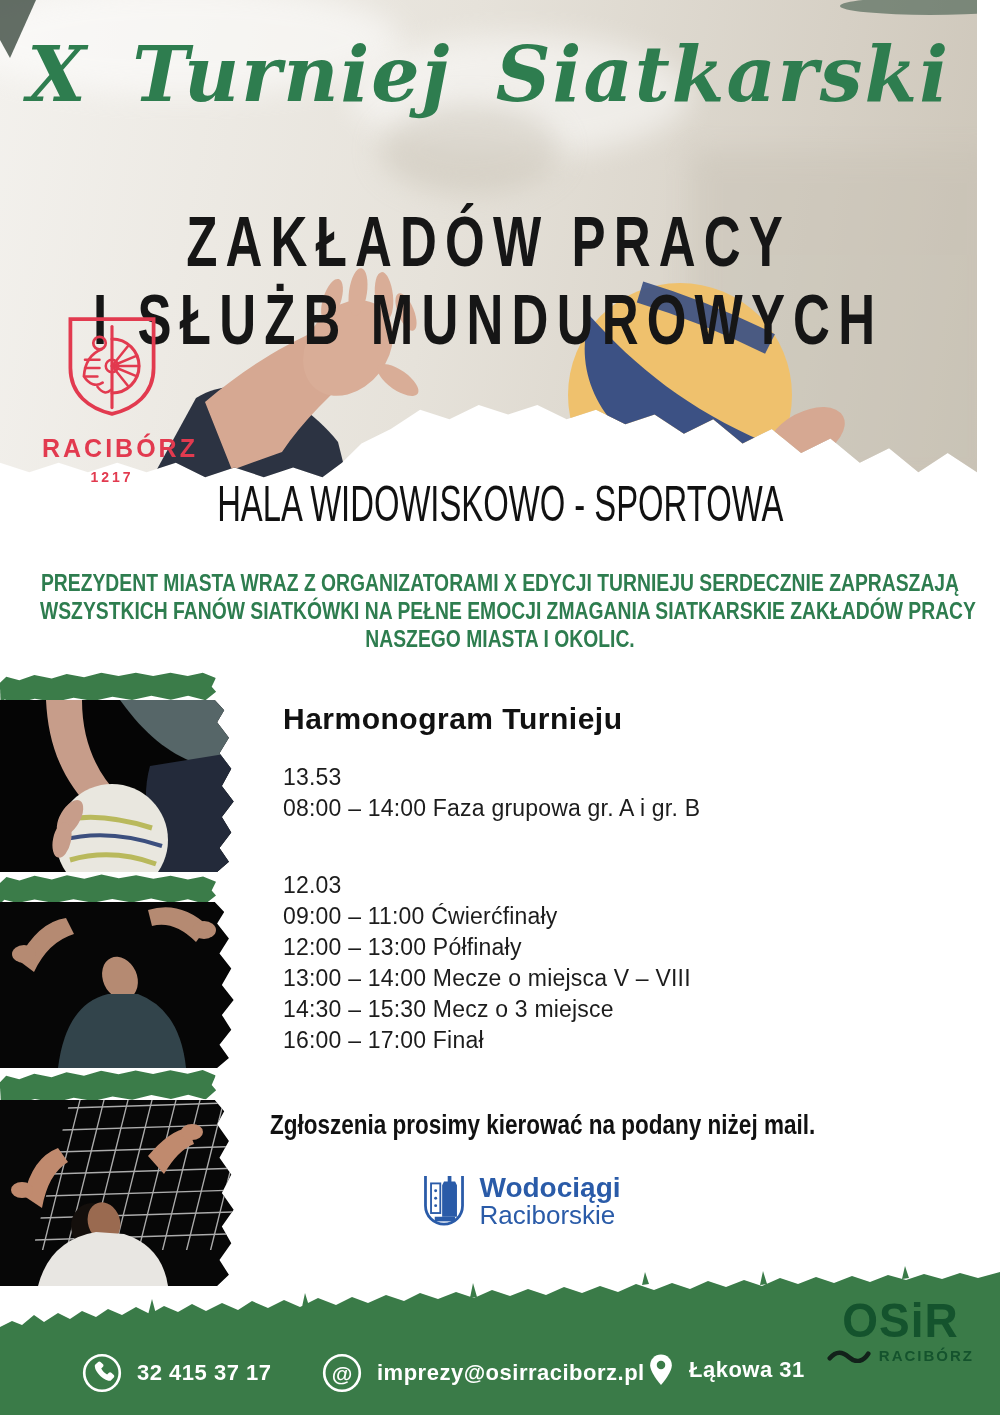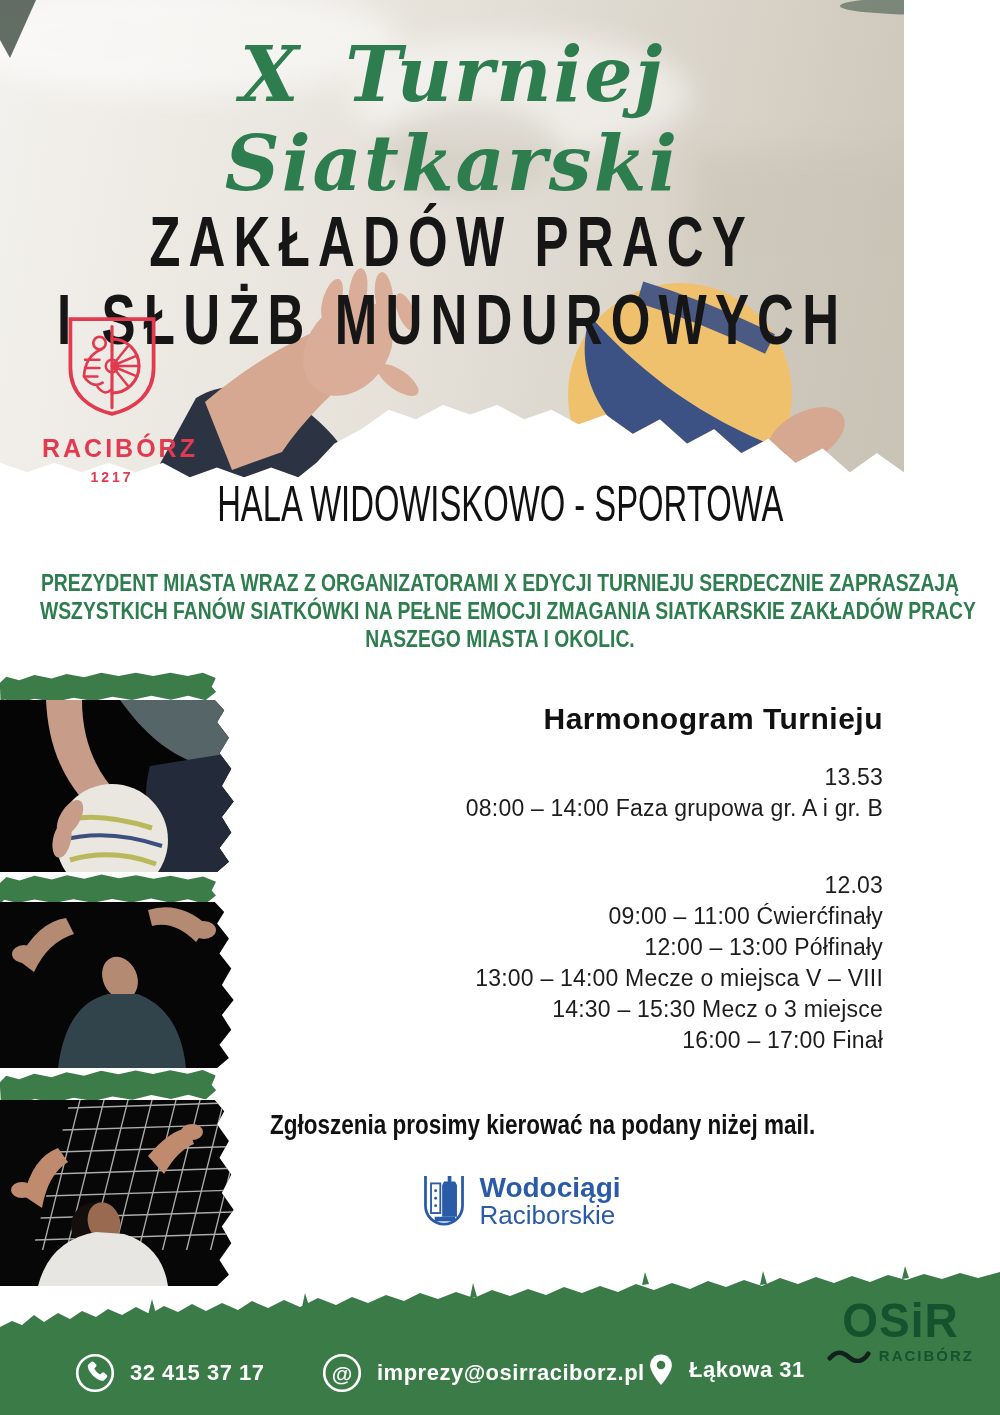--- a/index.html
+++ b/index.html
@@ -5,21 +5,21 @@
   :root{
     --green:#2e7d4f; --green-band:#3b7c49; --footer-green:#3a7b48;
     --red:#e23a4f; --blue:#2a5ba8; --ink:#161616;
   }
   *{margin:0;padding:0;box-sizing:border-box;}
   html,body{background:#888;}
   body{font-family:"Liberation Sans",sans-serif;}
   .poster{position:relative;width:1000px;height:1415px;margin:0 auto;background:#ffffff;overflow:hidden;}
 
   
-  .hero{position:absolute;left:0;top:0;width:904px;height:482px;
+  .hero{position:absolute;left:0;top:0;width:977px;height:482px;
     background:linear-gradient(100deg,#f3f1ed 0%,#e6e2da 45%,#d6d0c5 80%,#ccc5b8 100%);
     clip-path:polygon(0 0,100% 0,100% 98%,97% 94%,94% 98%,91% 93%,88% 96%,85% 91%,82% 94%,79% 89%,76% 92%,73% 87%,70% 90%,67% 86%,64% 88%,61% 85%,58% 87%,55% 84%,52% 86%,49% 84%,46% 87%,43% 85%,40% 89%,37% 92%,35% 96%,33% 99%,30% 97%,27% 99%,24% 97%,21% 99%,18% 96%,15% 98%,12% 96%,9% 98%,6% 96%,3% 98%,0 96%);}
   .hero-art{position:absolute;inset:0;}
   .hero-text{position:absolute;left:0;width:100%;text-align:center;color:var(--ink);}
   .script-title{top:30px;font-family:"DejaVu Serif",serif;font-style:italic;font-weight:bold;
     font-size:76px;color:var(--green);word-spacing:16px;letter-spacing:2px;}
   .big-line{font-weight:bold;letter-spacing:.16em;white-space:nowrap;margin-top:32px;}
   .big-line span{display:inline-block;transform:scale(.88,1.22);transform-origin:center top;}
   .sub1{top:168px;font-size:58px;}
   .sub2{top:246px;font-size:58px;}
@@ -43,38 +43,38 @@
     clip-path:polygon(0 0,91% 0,95% 6%,92% 13%,97% 22%,93% 31%,98% 40%,94% 50%,99% 59%,94% 68%,98% 77%,93% 86%,97% 94%,92% 100%,0 100%);}
   .photo svg{display:block;}
   .band1{top:672px;transform:rotate(-1deg);}
   .photo1{top:700px;height:172px;}
   .band2{top:874px;}
   .photo2{top:902px;height:166px;}
   .band3{top:1070px;height:32px;transform:rotate(-1.5deg);}
   .photo3{top:1100px;height:186px;}
 
   
-  .schedule{position:absolute;left:283px;top:702px;width:600px;color:#1c1c1c;text-align:right;}
+  .schedule{position:absolute;left:283px;top:702px;width:600px;color:#1c1c1c;}
   .schedule h2{font-size:30px;font-weight:bold;letter-spacing:.5px;margin-bottom:26px;color:#111;}
   .sch-line{font-size:23px;line-height:31px;letter-spacing:.2px;}
   .day2{margin-top:46px;}
   .note{position:absolute;left:270px;top:1108px;width:640px;font-size:25px;font-weight:bold;color:#111;white-space:nowrap;transform:scale(.9,1.12);transform-origin:left top;}
 
   
   .sponsor{position:absolute;top:1172px;left:0;width:100%;display:flex;justify-content:center;align-items:center;gap:10px;padding-left:40px;}
   .sponsor-text{color:var(--blue);line-height:1.05;}
   .sponsor-l1{font-size:28px;font-weight:bold;}
   .sponsor-l2{font-size:26px;font-weight:normal;}
 
   
   .footer{position:absolute;left:0;bottom:0;width:1000px;height:150px;}
   .footer-grass{position:absolute;left:0;bottom:0;}
   .f-item{position:absolute;display:flex;align-items:center;gap:15px;color:#fff;}
   .f-label{font-size:22px;font-weight:bold;letter-spacing:.5px;white-space:nowrap;}
-  .f-phone{left:75px;top:88px;}
+  .f-phone{left:82px;top:88px;}
   .f-mail{left:322px;top:88px;}
   .f-addr{left:648px;top:88px;}
   .osir{position:absolute;right:26px;top:32px;color:#14532d;text-align:center;}
   .osir-name{font-size:46px;font-weight:bold;letter-spacing:1px;line-height:1;transform:scaleY(1.05);}
   .osir-row{display:flex;align-items:center;gap:8px;margin-top:4px;}
   .osir-city{font-size:15px;font-weight:bold;letter-spacing:2px;}
 </style>
 </head>
 <body>
 

